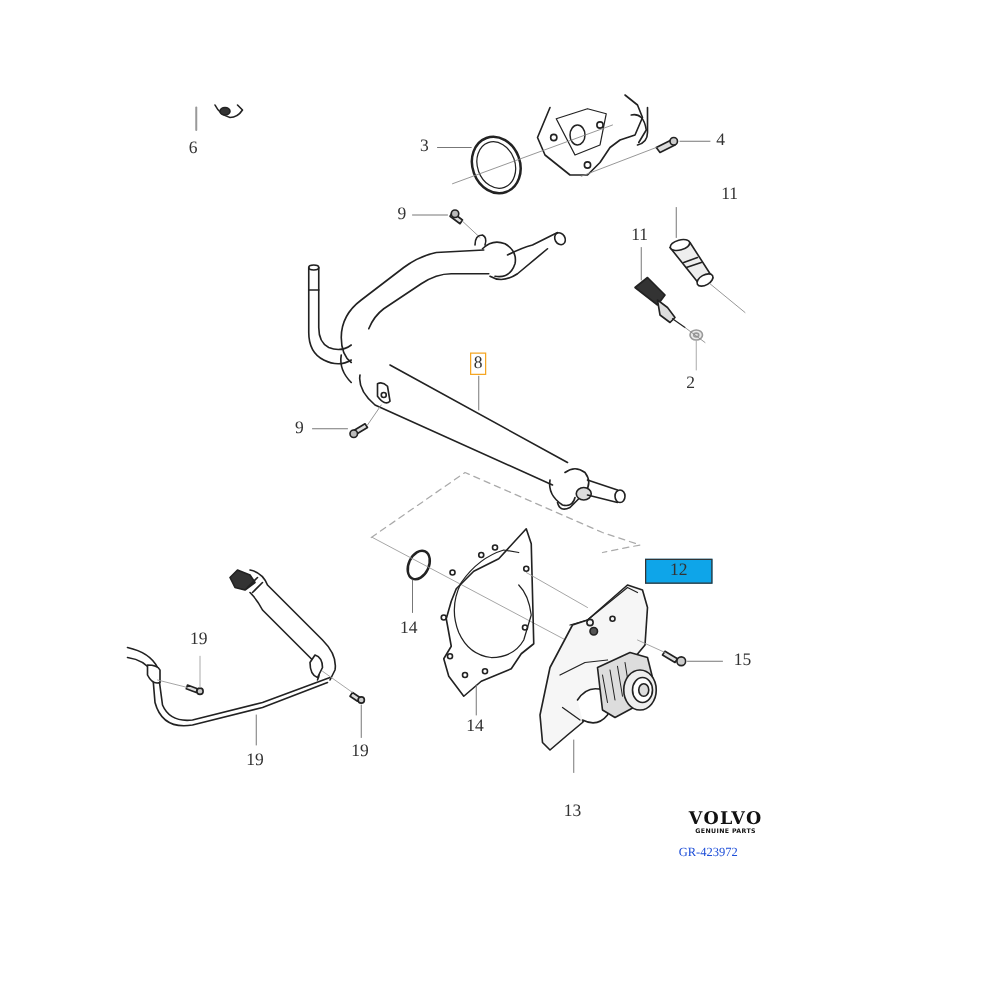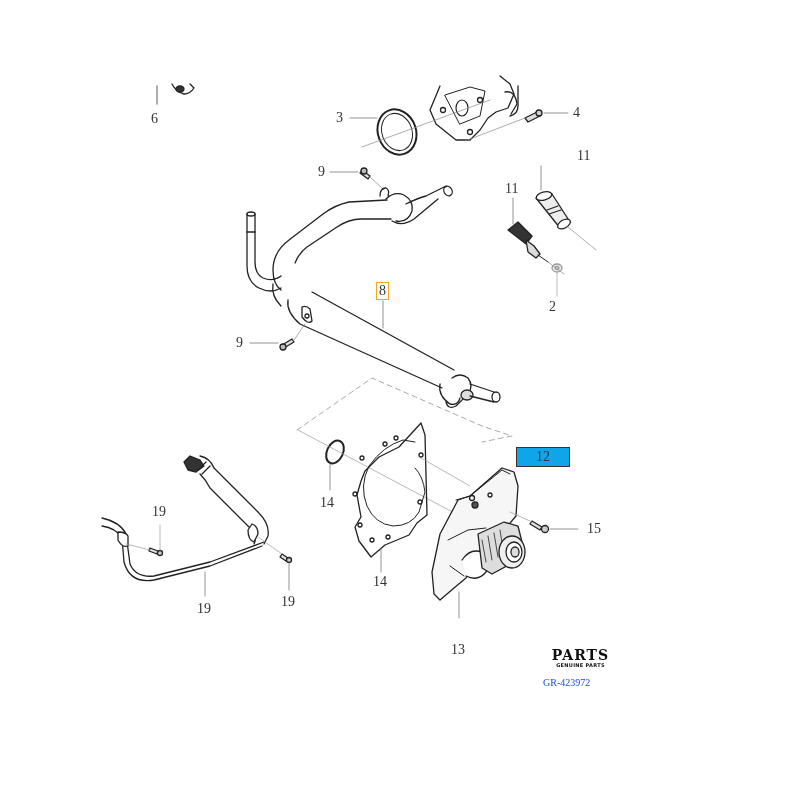--- a/index.html
+++ b/index.html
@@ -213,16 +213,16 @@
 <div class="callout boxed" style="left:516px; top:447px;">12</div>
 <div class="callout" style="left:320px; top:496px;">14</div>
 <div class="callout" style="left:587px; top:522px;">15</div>
 <div class="callout" style="left:373px; top:575px;">14</div>
 <div class="callout" style="left:451px; top:623px;margin-top:20px;">13</div>
 <div class="callout" style="left:152px; top:505px;">19</div>
 <div class="callout" style="left:197px; top:602px;">19</div>
 <div class="callout" style="left:281px; top:595px;">19</div>
 
 <div class="brand">
-  <div class="brand-name">PARTS</div>
+  <div class="brand-name">VOLVO</div>
   <div class="brand-sub">GENUINE PARTS</div>
 </div>
 <div class="diagram-id">GR-423972</div>
 
 </body></html>

